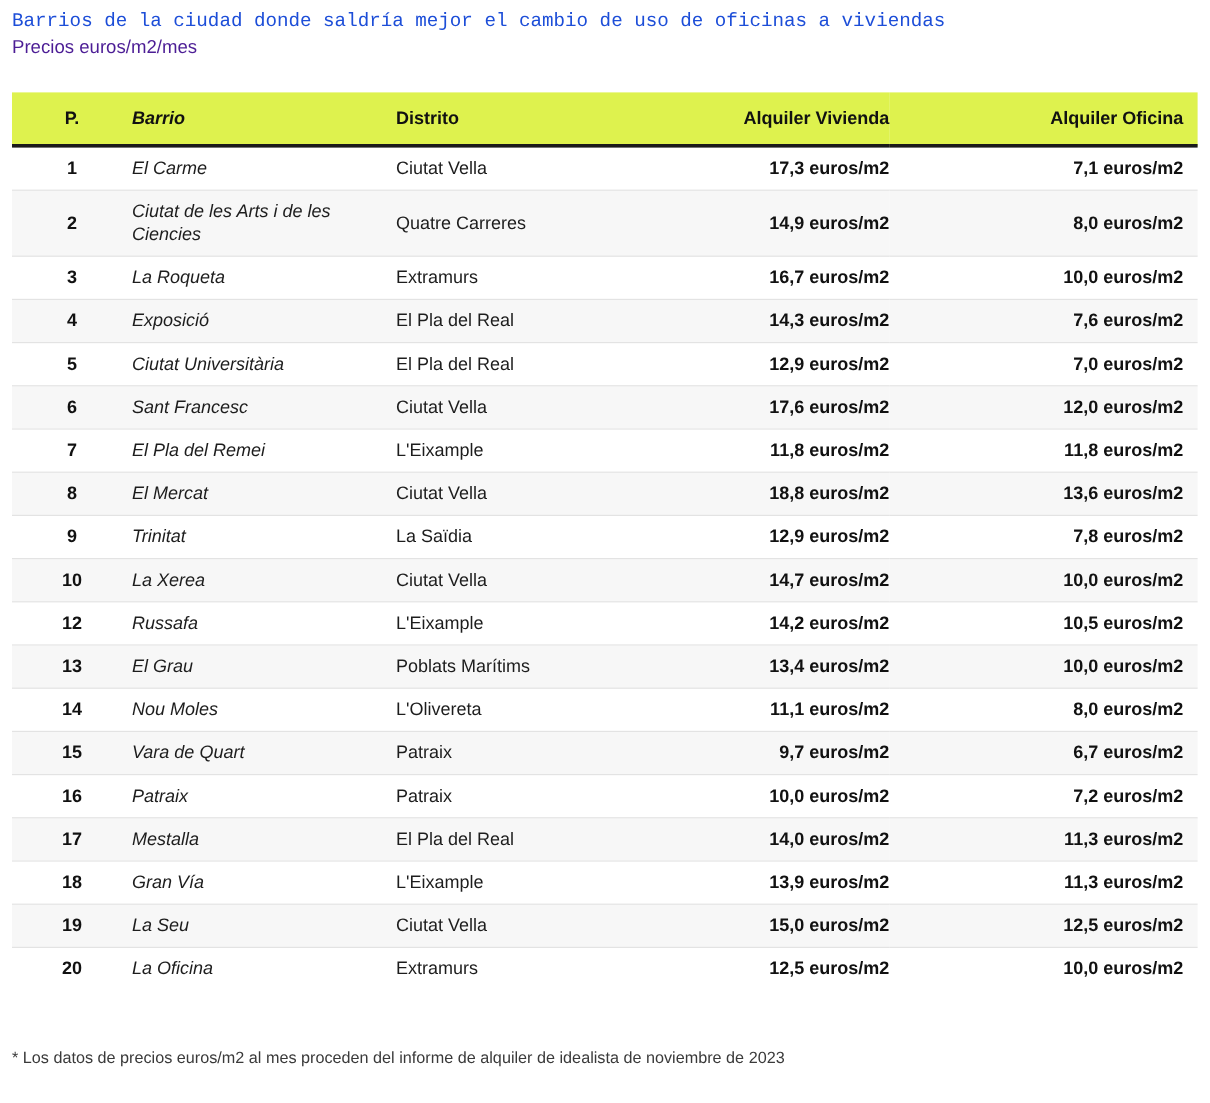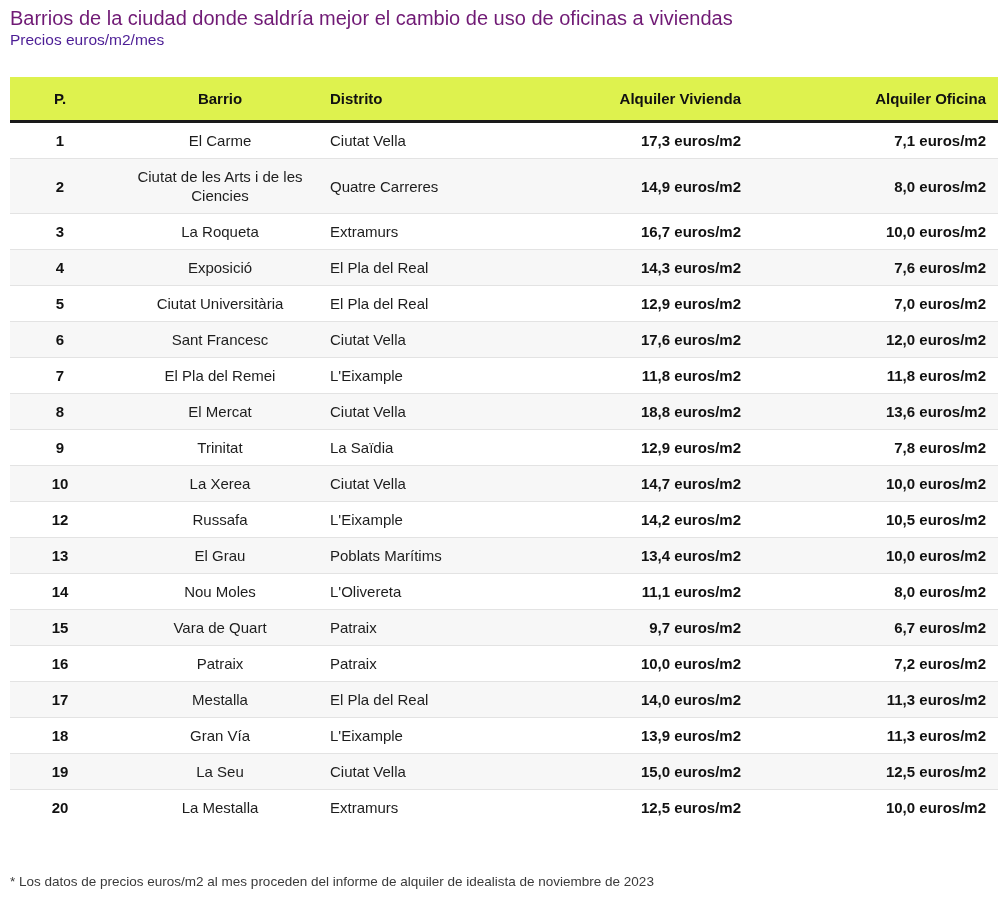--- a/index.html
+++ b/index.html
@@ -9,24 +9,25 @@
     min-height: 919px;
     font-family: "Liberation Sans", "DejaVu Sans", sans-serif;
     color: #141414;
     -webkit-font-smoothing: antialiased;
   }
   .container { padding: 8px 10px 0 10px; }
 
   
   .title-block { margin-bottom: 27px; }
   .chart-title {
-    font-size: 20px;
+    font-size: 16px;
     line-height: 21px;
     font-weight: 400;
-    color: #701a75;
+    color: #1d4ed8;
+    font-family: Liberation Mono, monospace;
   }
   .chart-subtitle {
     font-size: 15.5px;
     line-height: 21px;
     font-weight: 400;
     color: #4c1d95;
   }
 
   
   table.price-table {
@@ -57,21 +58,21 @@
     padding: 8px 0;
     vertical-align: middle;
     color: #1d1d1d;
     overflow: hidden;
   }
   tbody tr { border-top: 1px solid #e3e3e3; }
   tbody tr:first-child { border-top: none; }
   tbody tr:nth-child(even) { background: #f7f7f7; }
 
   .col0 { text-align: center; font-weight: 700; color: #111111; }
-  .col1 { text-align: center; font-weight: 400; }
+  .col1 { text-align: left; font-weight: 400; font-style: italic; }
   .col2 { text-align: left; font-weight: 400; }
   .col3 { text-align: right; font-weight: 700; color: #111111; }
   .col4 { text-align: right; font-weight: 700; color: #111111; padding-right: 12px; }
   th.col0 { font-weight: 700; }
   th.col1, th.col2 { font-weight: 700; }
 
   
   .footnote {
     margin-top: 48px;
     font-size: 13.5px;
@@ -235,21 +236,21 @@
         </tr>
         <tr>
           <td class="col0">19</td>
           <td class="col1">La Seu</td>
           <td class="col2">Ciutat Vella</td>
           <td class="col3">15,0 euros/m2</td>
           <td class="col4">12,5 euros/m2</td>
         </tr>
         <tr>
           <td class="col0">20</td>
-          <td class="col1">La Mestalla</td>
+          <td class="col1">La Oficina</td>
           <td class="col2">Extramurs</td>
           <td class="col3">12,5 euros/m2</td>
           <td class="col4">10,0 euros/m2</td>
         </tr>
       </tbody>
   </table>
 
   <div class="footnote">* Los datos de precios euros/m2 al mes proceden del informe de alquiler de idealista de noviembre de 2023</div>
 
   <div class="source-line">

